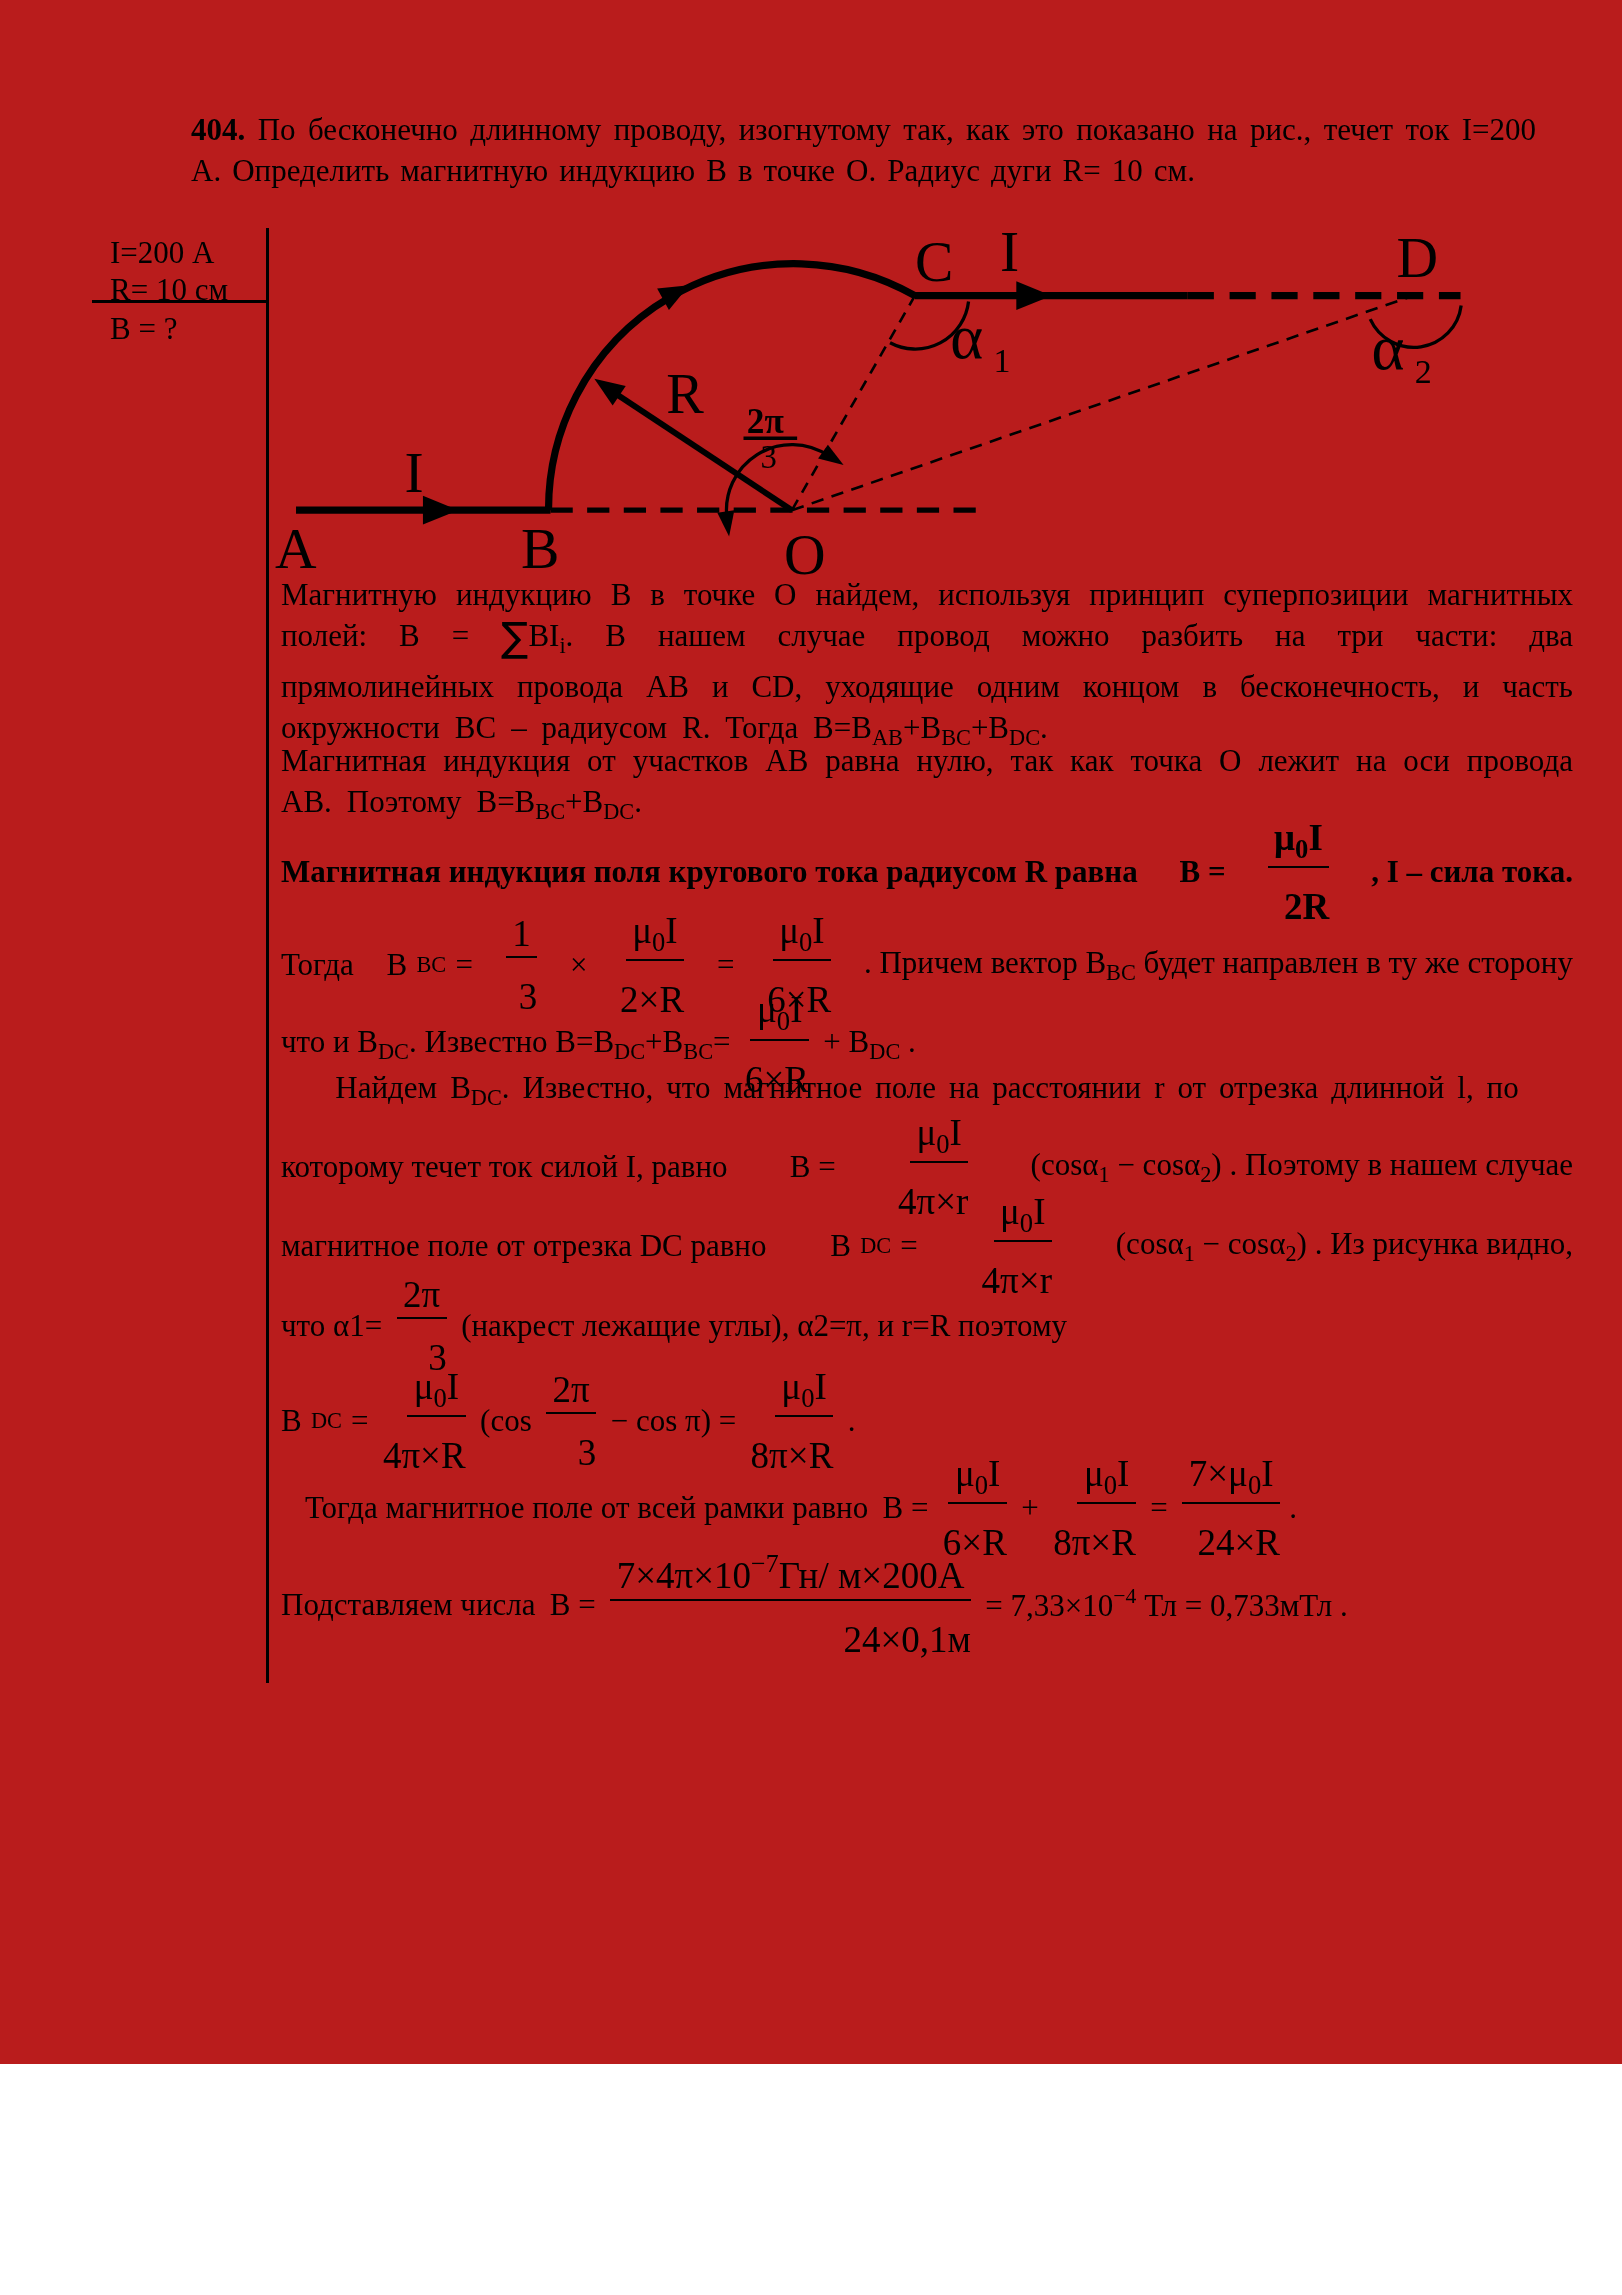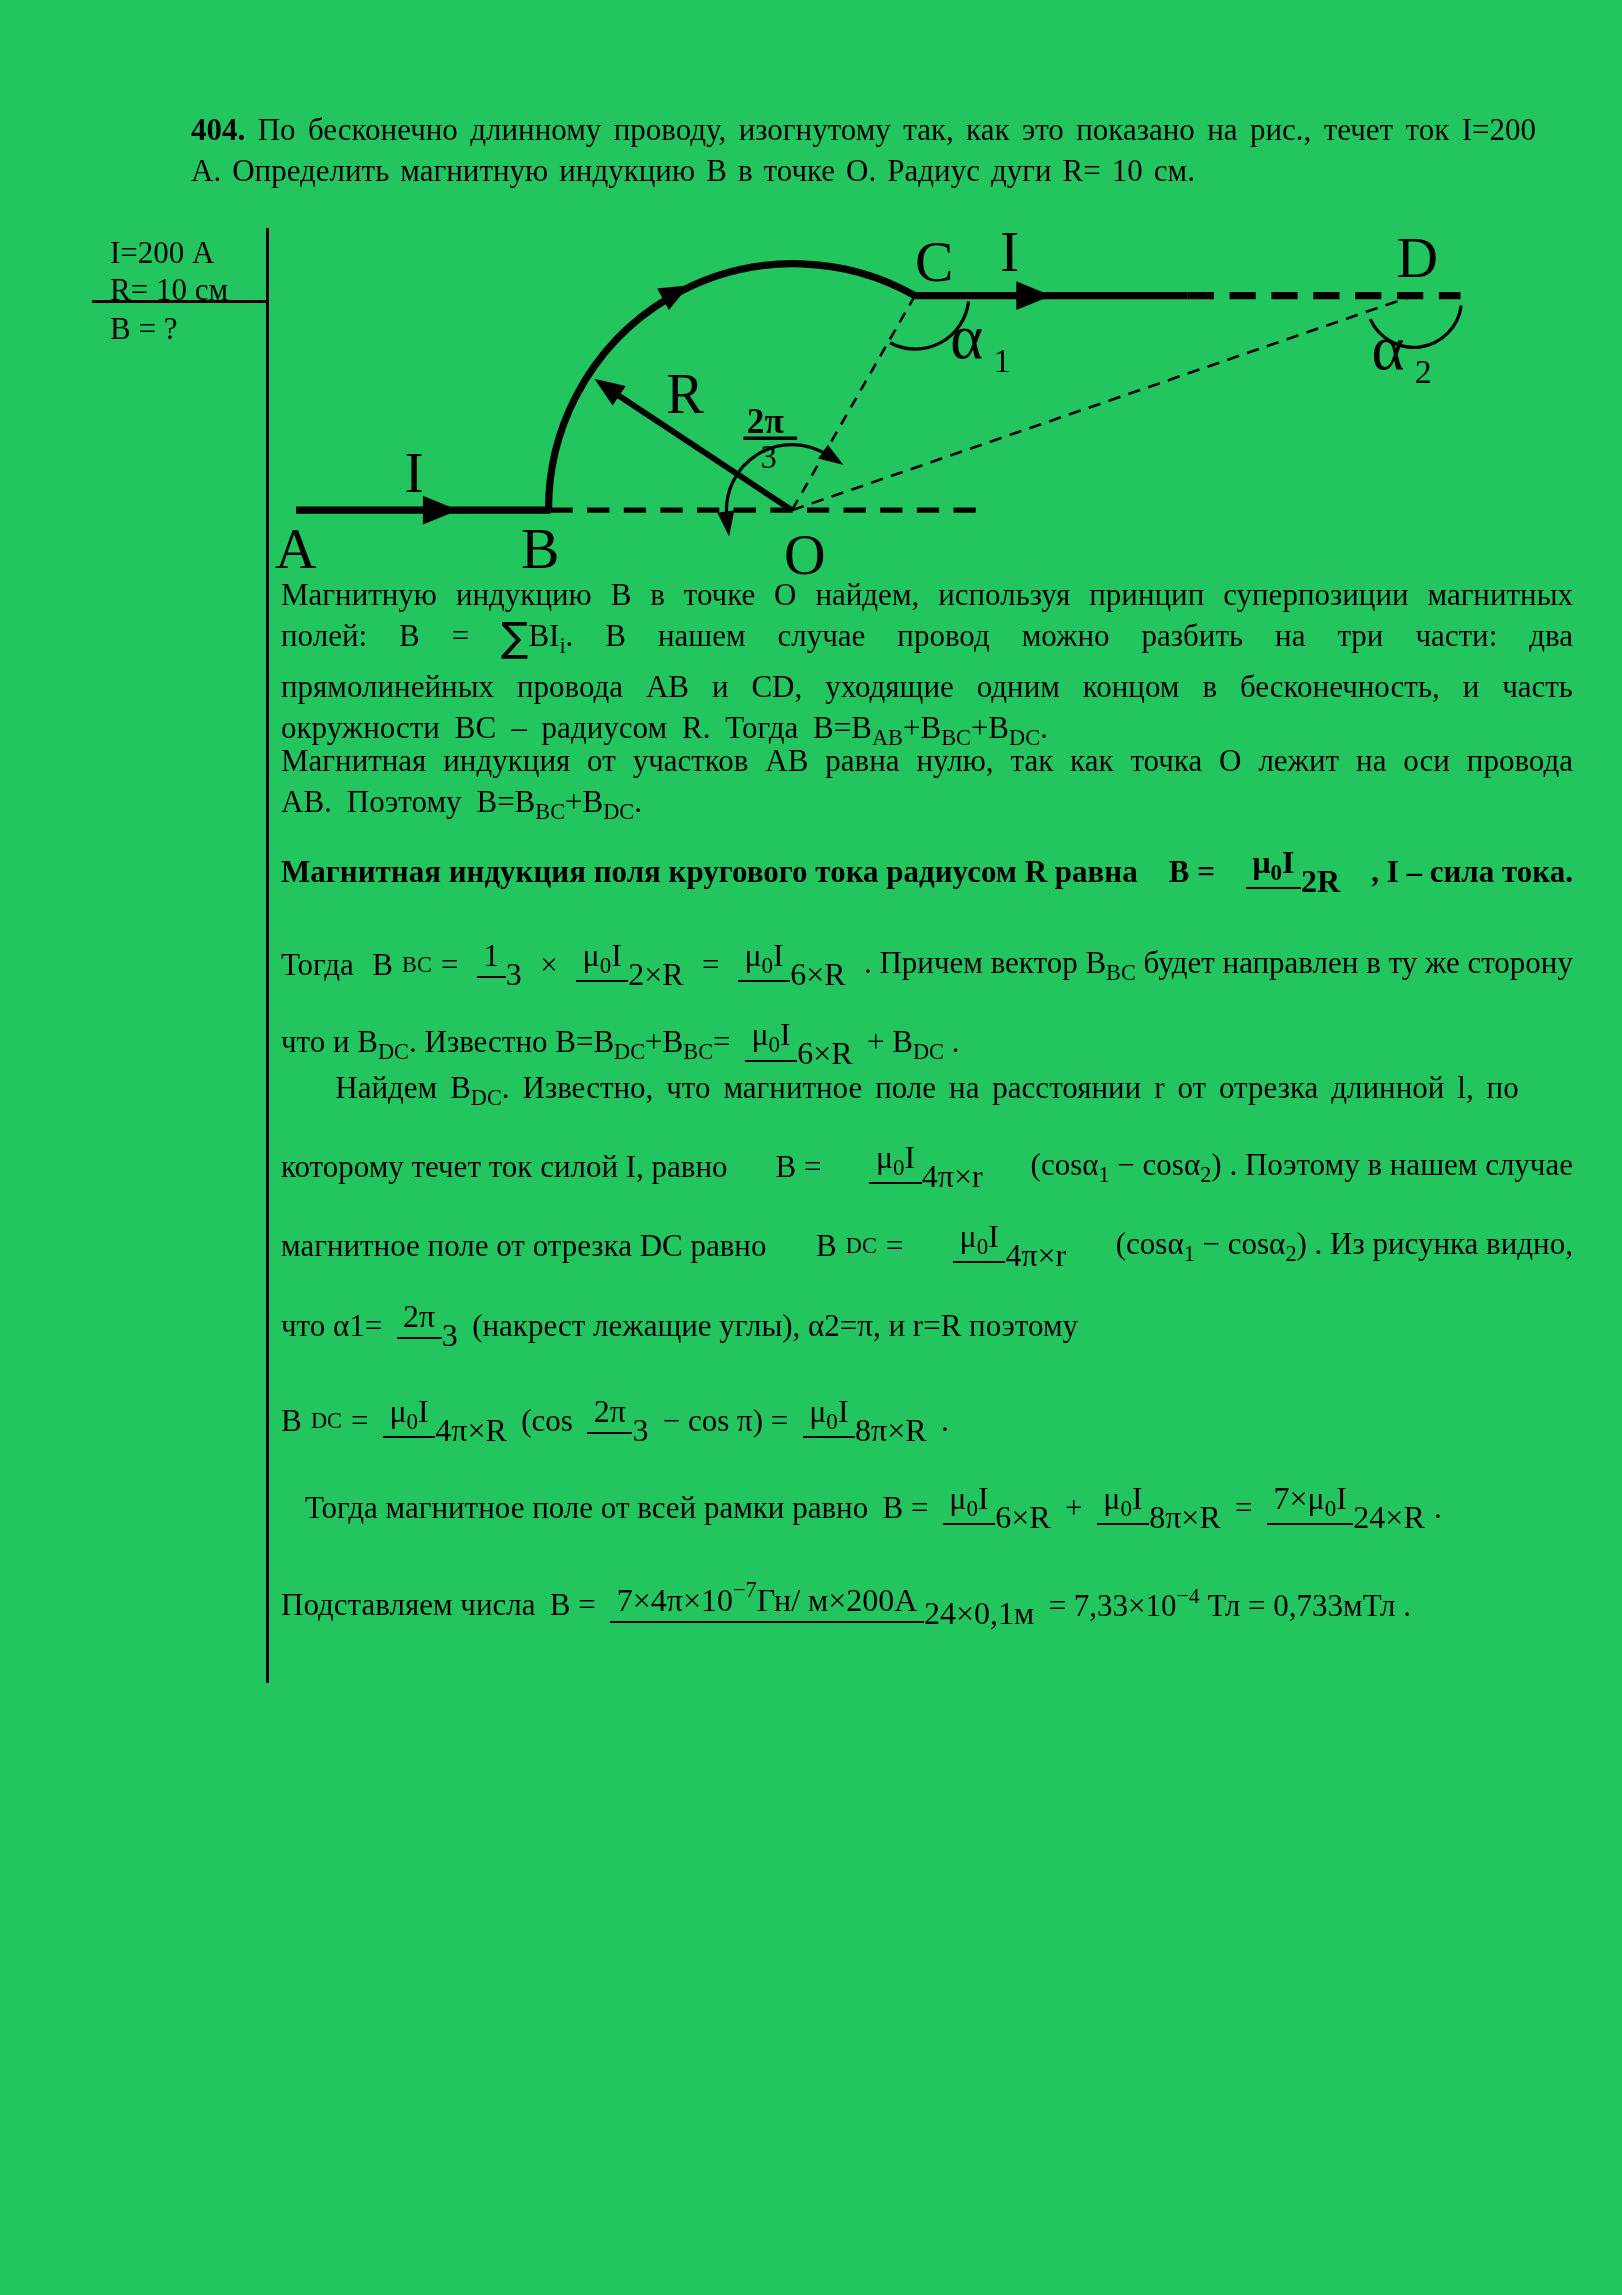--- a/index.html
+++ b/index.html
@@ -1,17 +1,17 @@
 <!DOCTYPE html>
 <html style="font-size:10.5px"><head>
 <meta charset="utf-8">
 <style>
   html,body{margin:0;padding:0;background:#ffffff;}
   .page{
-    position:relative;width:1623px;height:2295px;background:#22c55e;
+    position:relative;width:1623px;height:2064px;background:#b91c1c;
     font-family:"Liberation Serif","DejaVu Serif",serif;color:#000;overflow:hidden;
   }
   .abs{position:absolute;}
   
   .title{
     left:191px;top:109px;width:1345px;
     font-size:31px;line-height:41px;text-align:justify;word-spacing:3.3px;
   }
   .title b{font-weight:bold;}
   .given{font-size:31px;line-height:37px;}
@@ -35,21 +35,21 @@
   .p2{top:826px;height:92px;font-weight:bold;}
   .p3{top:916px;height:98px;}
   .p4{top:996px;height:97px;}
   .p6{top:1118px;height:98px;}
   .p7{top:1197px;height:98px;}
   .p8{top:1278px;height:96px;}
   .p9{top:1372px;height:98px;}
   .p10{top:1459px;height:98px;gap:17px;margin-left:24px;}
   .p11{top:1551px;height:107px;}
   
-  .frac{display:inline-flex;flex-direction:row;align-items:flex-start;font-size:32px;line-height:1.06;vertical-align:middle;}
+  .frac{display:inline-flex;flex-direction:column;align-items:flex-end;font-size:37px;line-height:1.06;vertical-align:middle;}
   .frac .num{border-bottom:2px solid #000;padding:0 6.5px 3.3px 6.5px;white-space:nowrap;}
   .frac .den{padding-top:19px;white-space:nowrap;}
   .sb{font-size:0.72em;vertical-align:-0.30em;letter-spacing:0;}
   .sp{font-size:0.70em;vertical-align:0.62em;}
   .sum{font-size:1.30em;vertical-align:-0.12em;font-family:"DejaVu Sans","Liberation Serif",serif;}
   
   .fig{left:262px;top:209px;width:1243px;height:380px;}
   .fig text{font-family:"Liberation Serif","DejaVu Serif",serif;fill:#000;}
 </style>
 </head>

